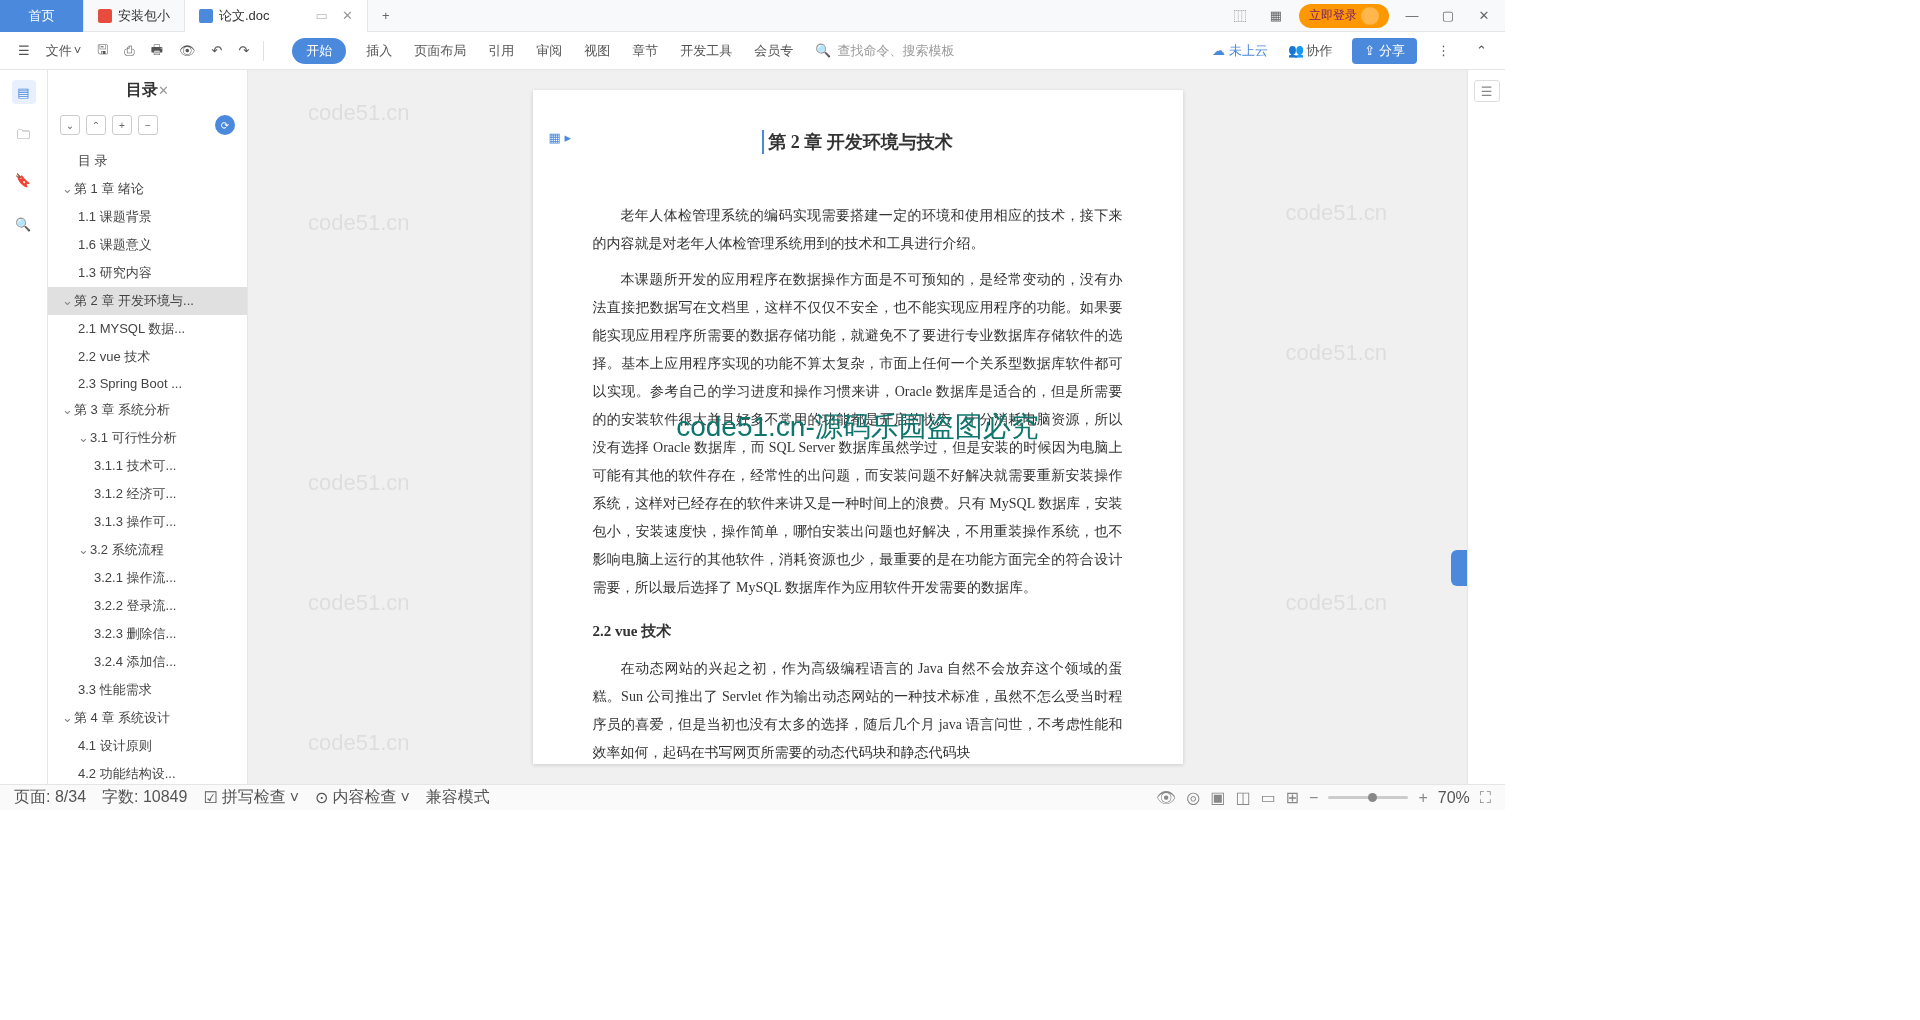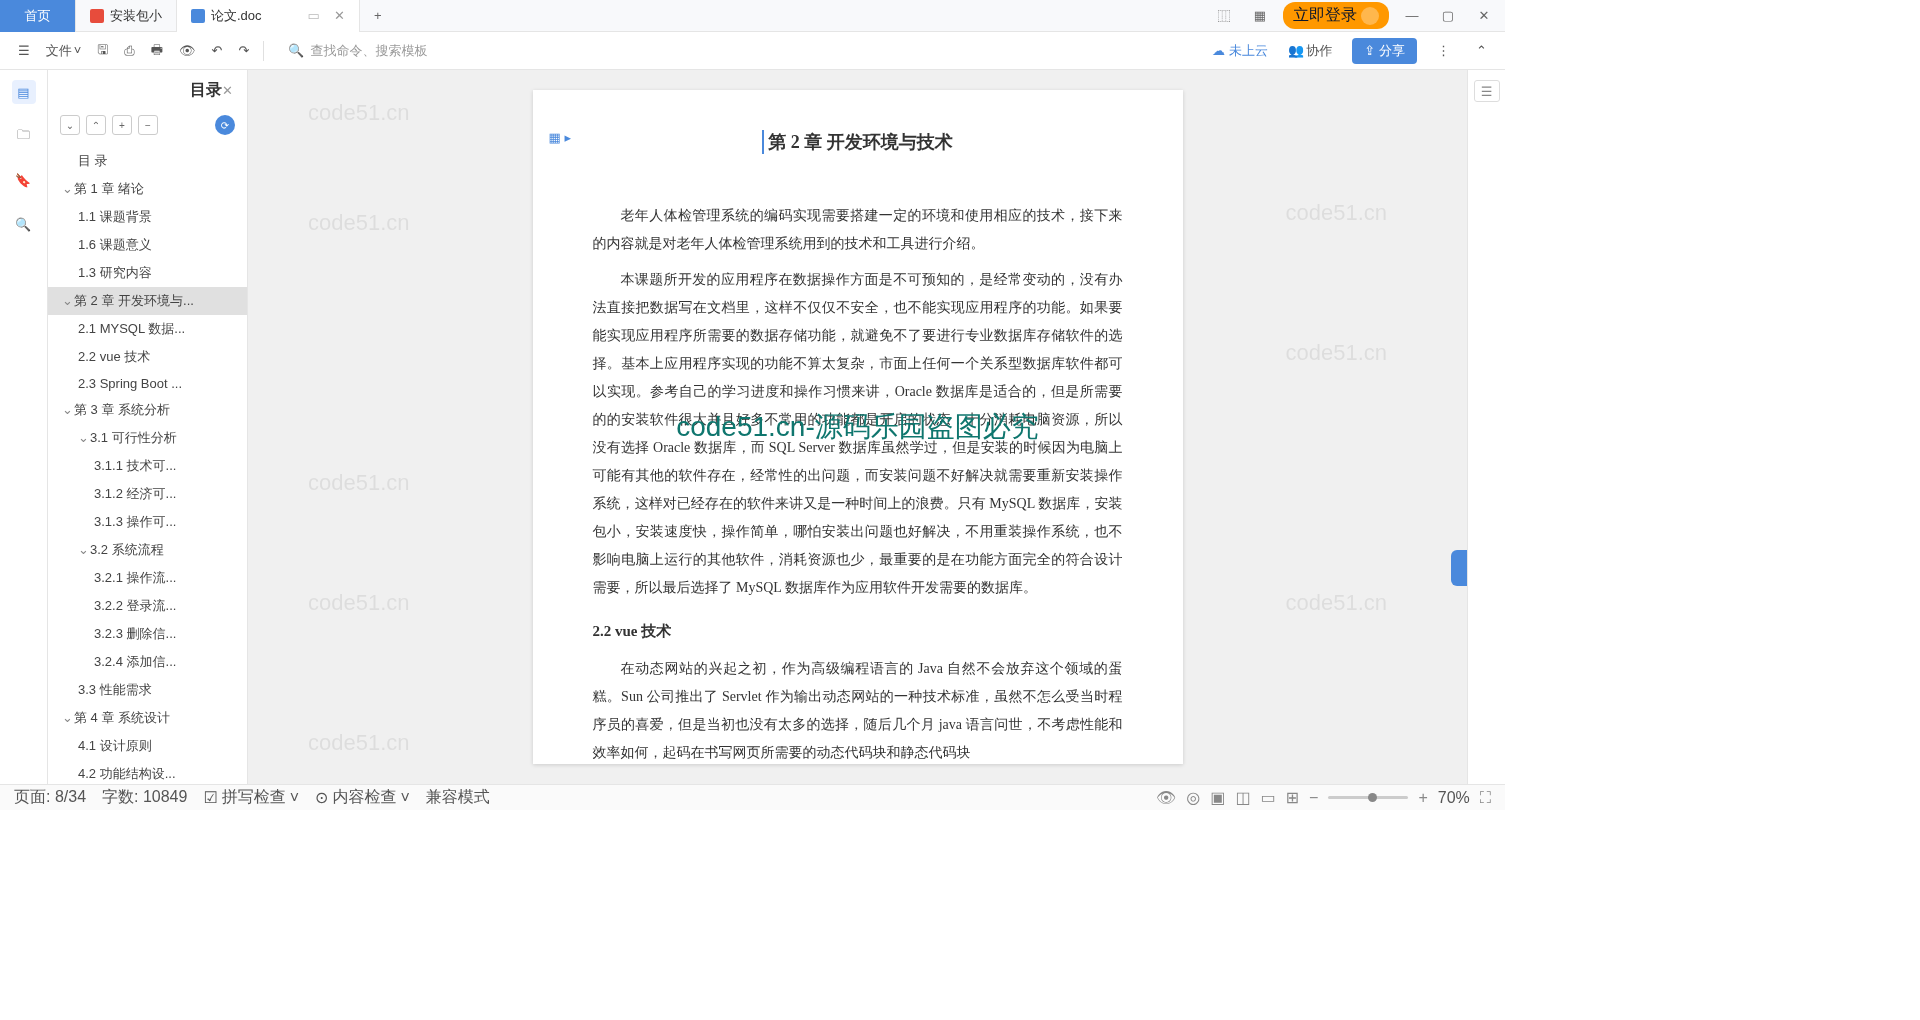--- a/index.html
+++ b/index.html
@@ -1,45 +1,45 @@
 <!DOCTYPE html>
 <html><head>
 <meta charset="utf-8">
 <style>
 *{margin:0;padding:0;box-sizing:border-box;font-family:"Microsoft YaHei","PingFang SC",sans-serif}
 body{background:#fff;width:1505px;height:810px;overflow:hidden;font-size:13px;color:#333}
 .titlebar{height:32px;display:flex;align-items:center;background:#f8f9fb;border-bottom:1px solid #e5e5e5}
 .tab{height:32px;display:flex;align-items:center;padding:0 14px;gap:6px;cursor:pointer;border-right:1px solid #e5e5e5}
-.tab.home{background:#4a89dc;color:#fff;width:76px;justify-content:center}
+.tab.home{background:#4a89dc;color:#fff;width:84px;justify-content:center}
 .tab.active{background:#fff}
 .tab-ico{width:14px;height:14px;display:inline-block}
 .ico-red{background:#e74c3c;border-radius:2px}
 .ico-blue{background:#4a89dc;border-radius:2px}
 .tab-close{color:#999;margin-left:8px}
 .tab-plus{width:36px;display:flex;align-items:center;justify-content:center;color:#666;cursor:pointer}
 .title-right{margin-left:auto;display:flex;align-items:center;gap:10px;padding-right:8px}
 .title-ico{width:26px;height:26px;display:flex;align-items:center;justify-content:center;color:#666;cursor:pointer}
-.login-btn{background:#ff9800;color:#0f172a;padding:3px 10px;border-radius:12px;display:flex;align-items:center;gap:4px;font-size:16px}
+.login-btn{background:#ff9800;color:#701a75;padding:3px 10px;border-radius:12px;display:flex;align-items:center;gap:4px;font-size:12px}
 .avatar{width:18px;height:18px;border-radius:50%;background:#ffb74d}
 .toolbar{height:38px;display:flex;align-items:center;padding:0 12px;gap:4px;border-bottom:1px solid #e5e5e5;background:#fff}
 .tb-btn{padding:4px 6px;color:#555;cursor:pointer;display:flex;align-items:center;gap:2px}
 .tb-sep{width:1px;height:20px;background:#e0e0e0;margin:0 4px}
 .menu-tabs{display:flex;gap:18px;margin-left:20px}
 .menu-tab{color:#555;cursor:pointer;padding:4px 2px}
 .menu-tab.active{background:#4a89dc;color:#fff;padding:4px 14px;border-radius:14px}
 .search-box{margin-left:16px;color:#999;display:flex;align-items:center;gap:6px}
 .tb-right{margin-left:auto;display:flex;align-items:center;gap:14px}
 .cloud{color:#4a89dc;display:flex;align-items:center;gap:4px}
 .share-btn{background:#4a89dc;color:#fff;padding:4px 12px;border-radius:4px;display:flex;align-items:center;gap:4px}
 .main{display:flex;height:calc(100% - 70px - 26px)}
 .left-rail{width:48px;border-right:1px solid #e5e5e5;display:flex;flex-direction:column;align-items:center;padding-top:10px;gap:20px}
 .rail-ico{width:24px;height:24px;display:flex;align-items:center;justify-content:center;color:#666;cursor:pointer}
 .rail-ico.active{background:#e8f0fe;color:#4a89dc;border-radius:4px}
 .outline-panel{width:200px;border-right:1px solid #e5e5e5;display:flex;flex-direction:column;overflow:hidden}
-.outline-head{padding:10px 14px;display:flex;align-items:center;justify-content:flex-end}
+.outline-head{padding:10px 14px;display:flex;align-items:center;justify-content:center}
 .outline-head h3{font-size:16px;font-weight:600}
 .outline-close{color:#999;cursor:pointer}
 .outline-tools{padding:4px 12px;display:flex;gap:6px;align-items:center}
 .ot-btn{width:20px;height:20px;border:1px solid #ccc;border-radius:3px;display:flex;align-items:center;justify-content:center;font-size:10px;color:#666;cursor:pointer}
 .ot-sync{margin-left:auto;width:20px;height:20px;background:#4a89dc;border-radius:50%;color:#fff;display:flex;align-items:center;justify-content:center;font-size:10px}
 .tree{flex:1;overflow-y:auto;padding:8px 0;font-size:13px}
 .tree-item{padding:5px 8px 5px 14px;cursor:pointer;white-space:nowrap;overflow:hidden;text-overflow:ellipsis;color:#444}
 .tree-item.selected{background:#e0e0e0}
 .tree-item .chev{display:inline-block;width:12px;color:#888}
 .lvl1{padding-left:14px}.lvl2{padding-left:30px}.lvl3{padding-left:46px}
@@ -94,20 +94,31 @@
 <div class="toolbar">
   <span class="tb-btn">☰</span>
   <span class="tb-btn"><span>文件</span> ˅</span>
   <span class="tb-btn">🖫</span>
   <span class="tb-btn">⎙</span>
   <span class="tb-btn">🖶</span>
   <span class="tb-btn">👁</span>
   <span class="tb-btn">↶</span>
   <span class="tb-btn">↷</span>
   <span class="tb-sep"></span>
+  <div class="menu-tabs">
+    <span class="menu-tab active">开始</span>
+    <span class="menu-tab">插入</span>
+    <span class="menu-tab">页面布局</span>
+    <span class="menu-tab">引用</span>
+    <span class="menu-tab">审阅</span>
+    <span class="menu-tab">视图</span>
+    <span class="menu-tab">章节</span>
+    <span class="menu-tab">开发工具</span>
+    <span class="menu-tab">会员专</span>
+  </div>
   <div class="search-box">
       <span>🔍</span>
       <span>查找命令、搜索模板</span>
     </div>
   <div class="tb-right">
     <span class="cloud">☁ <span>未上云</span></span>
     <span class="tb-btn">👥 <span>协作</span></span>
     <span class="share-btn">⇪ <span>分享</span></span>
     <span class="tb-btn">⋮</span>
     <span class="tb-btn">⌃</span>

